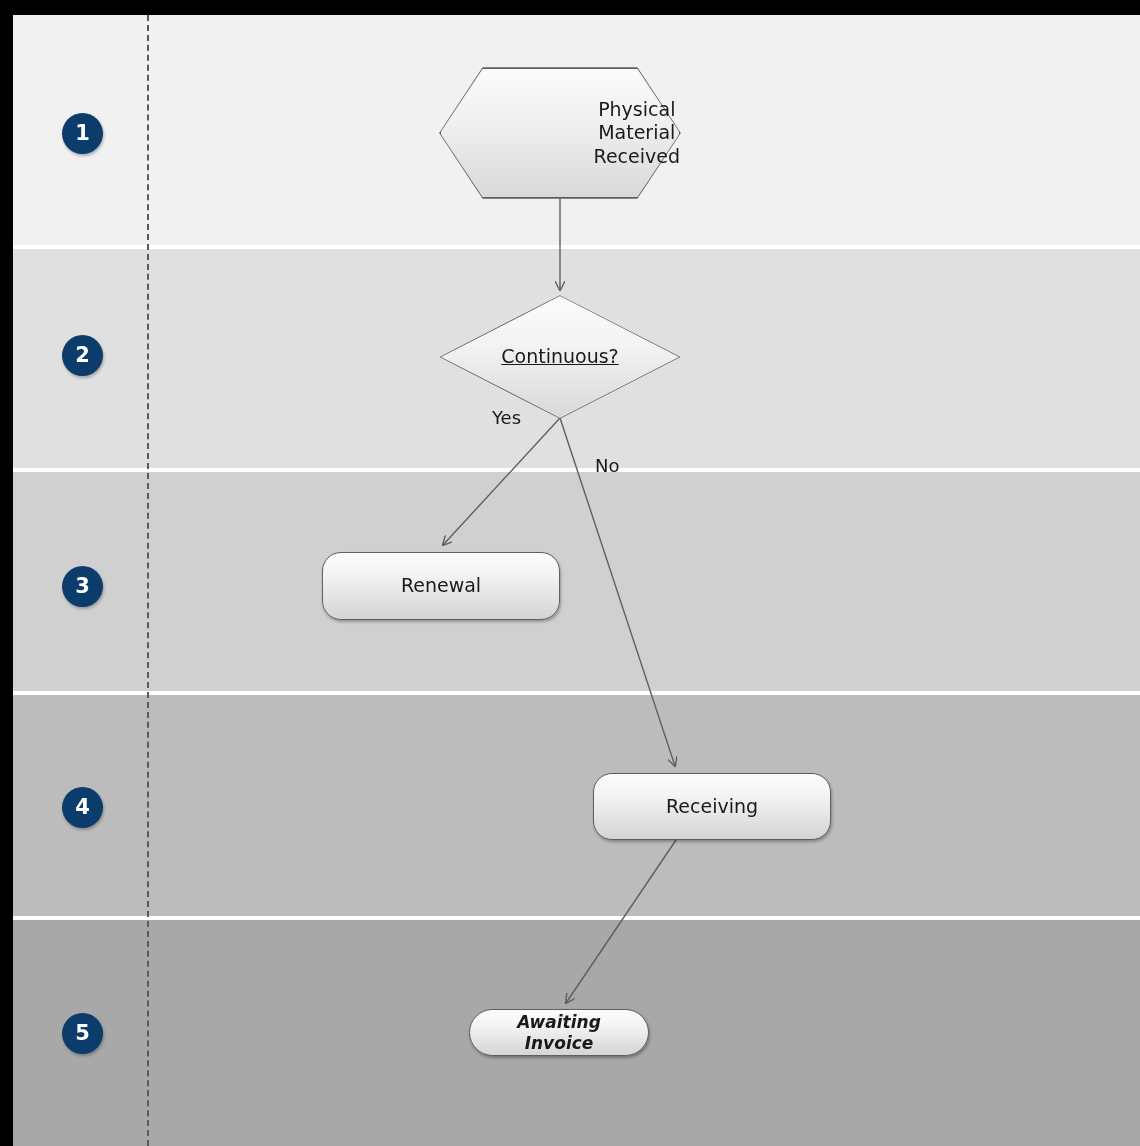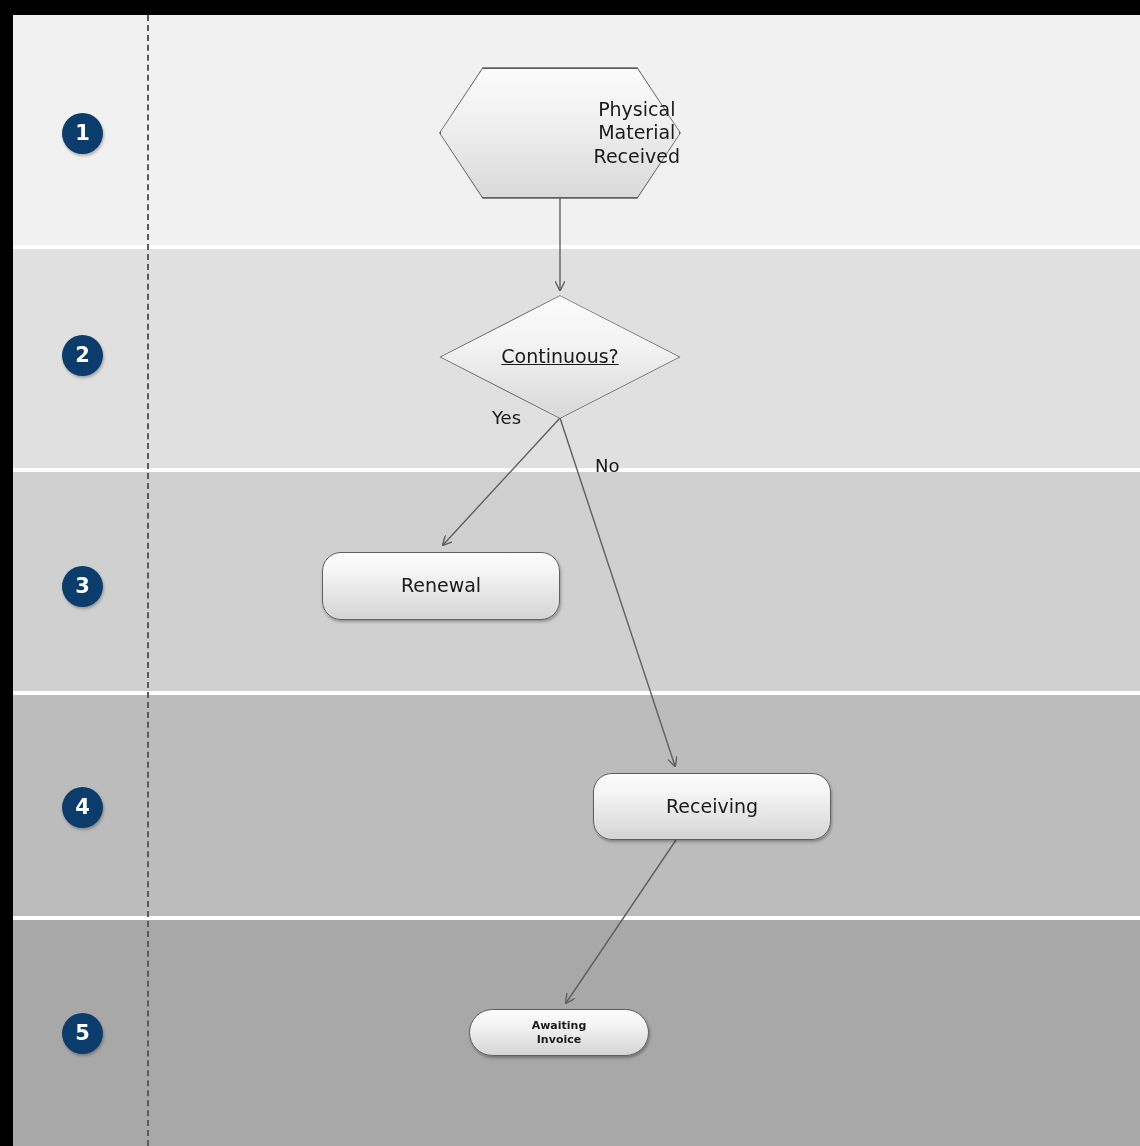--- a/index.html
+++ b/index.html
@@ -193,21 +193,21 @@
 
   <div class="node rect" style="left:322px;top:552px;width:238px;height:68px;">
     <span class="shape-label node-text">Renewal</span>
   </div>
 
   <div class="node rect" style="left:557px;top:773px;width:238px;height:67px;margin-left:36px;">
     <span class="shape-label node-text">Receiving</span>
   </div>
 
   <div class="node pill" style="left:469px;top:1009px;width:180px;height:47px;">
-    <span class="shape-label node-text" style="font-size:11px;font-weight:bold;line-height:1.2;">Awaiting
+    <span class="shape-label node-text" style="font-size:17px;font-weight:bold;line-height:1.2;font-style:italic;">Awaiting
 Invoice</span>
   </div>
 
   <div class="edge-label" style="left:492px;top:407px;">
     <span>Yes</span>
   </div>
   <div class="edge-label" style="left:595px;top:407px;margin-top:48px;">
     <span>No</span>
   </div>
 

